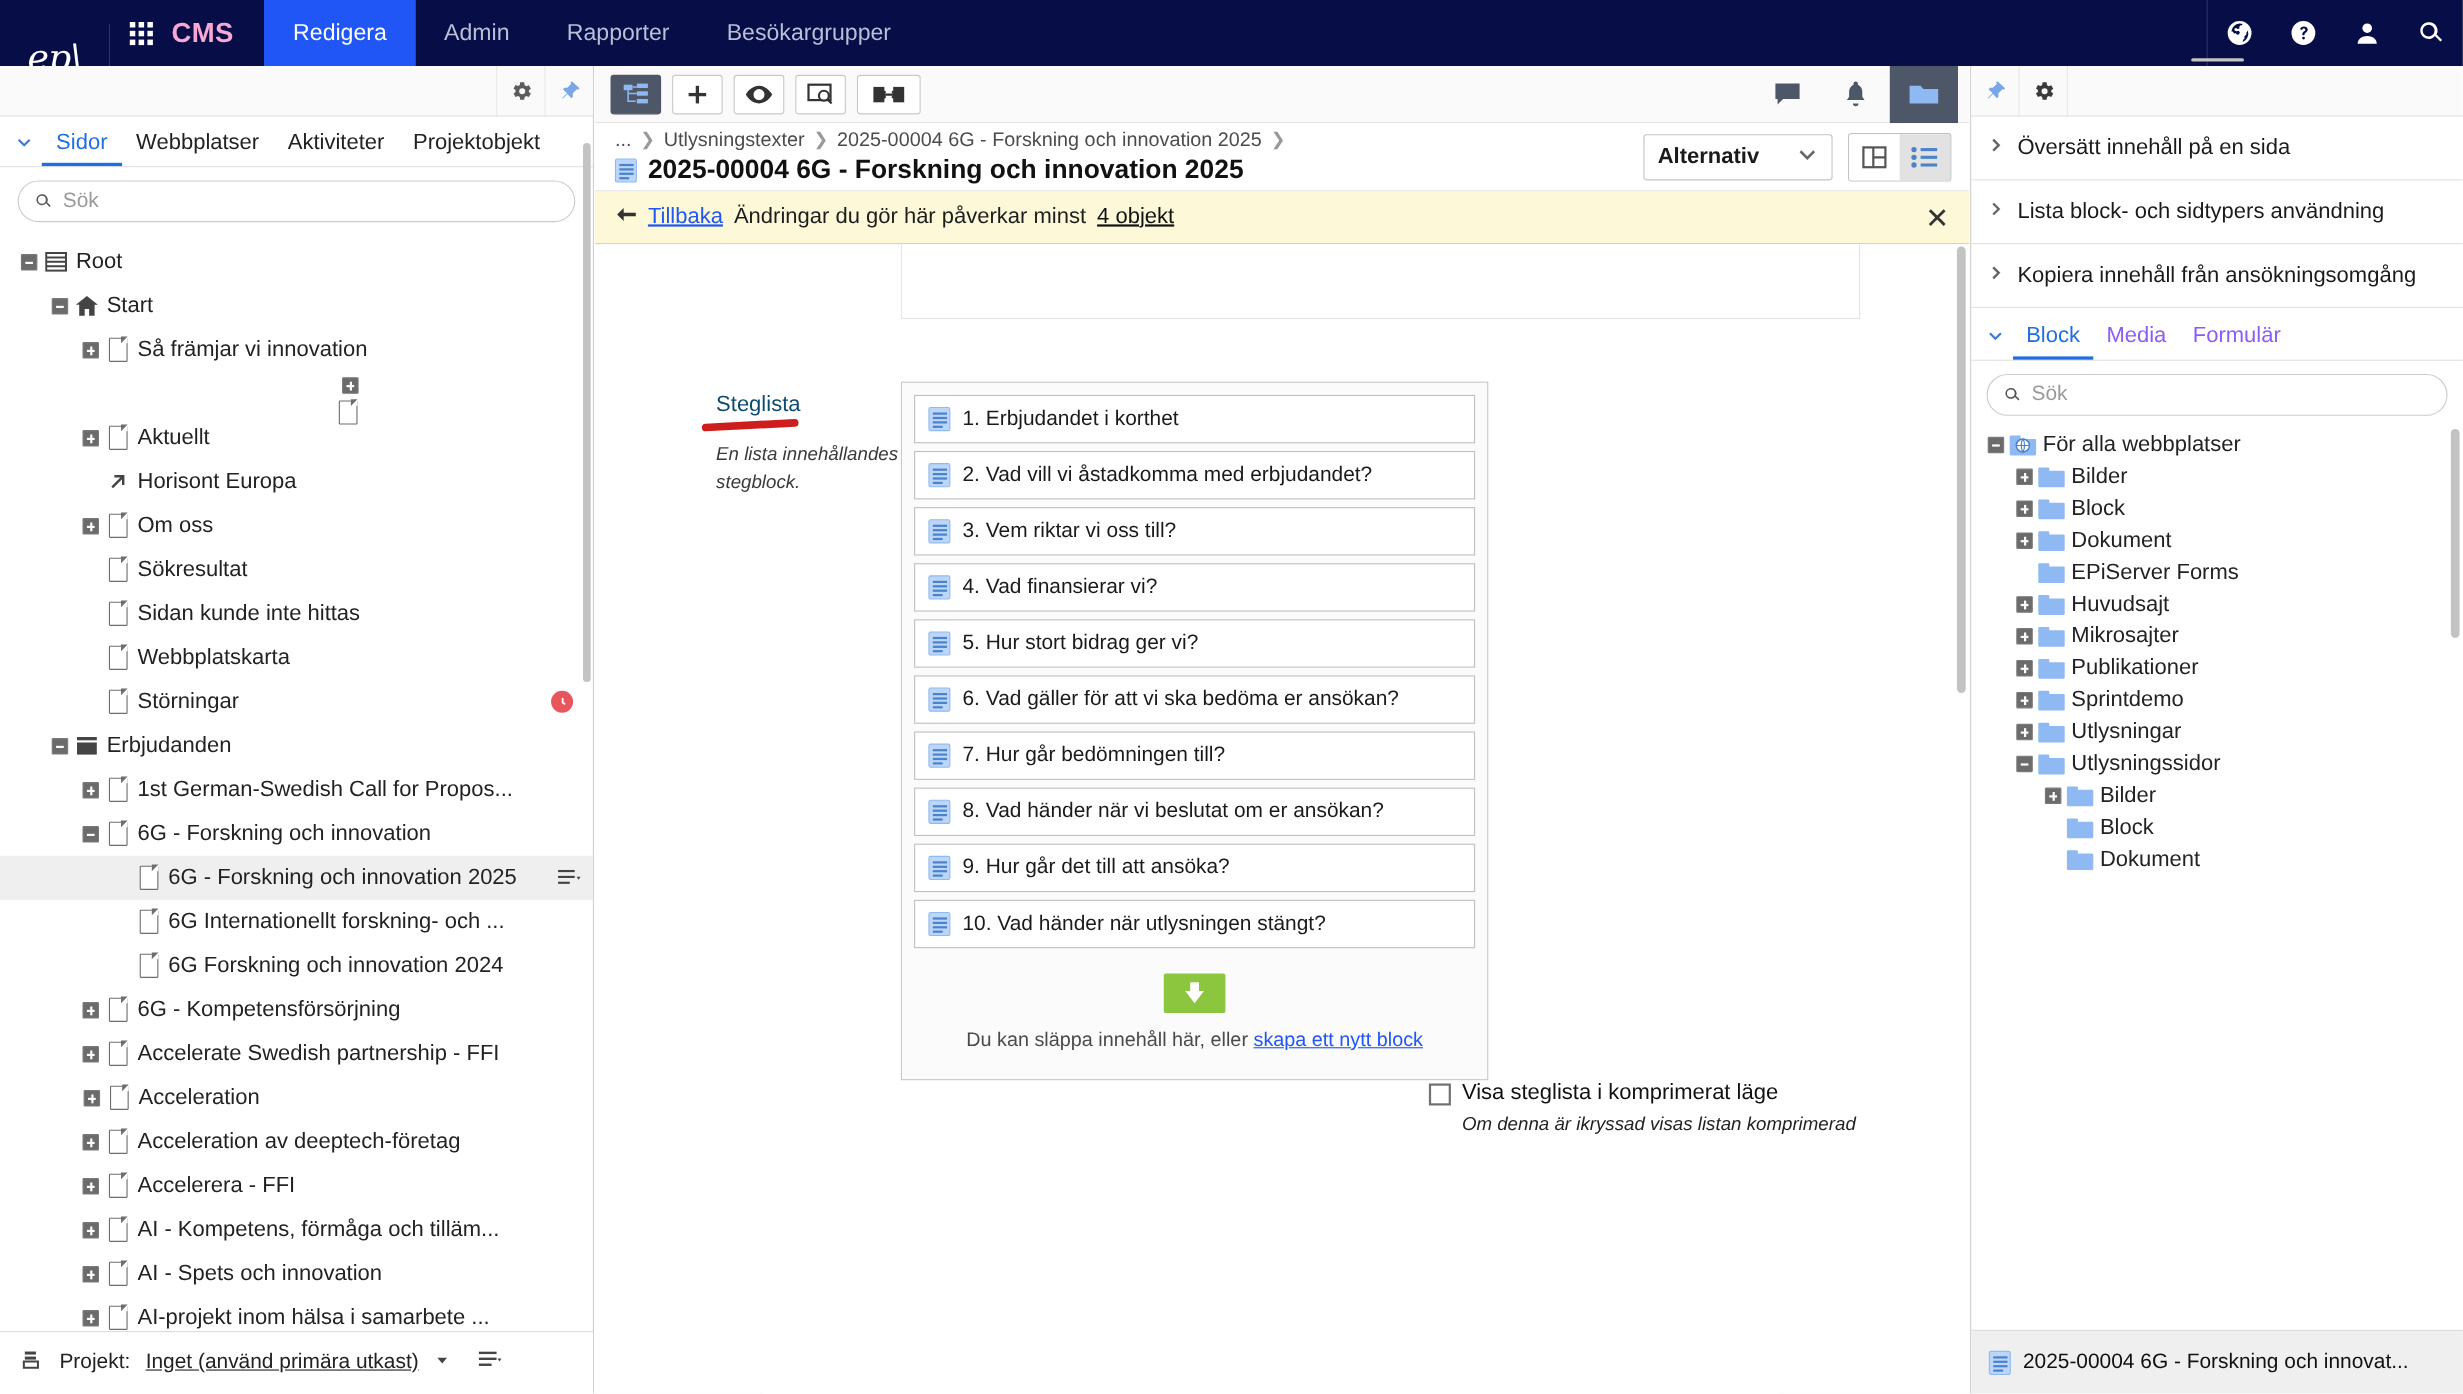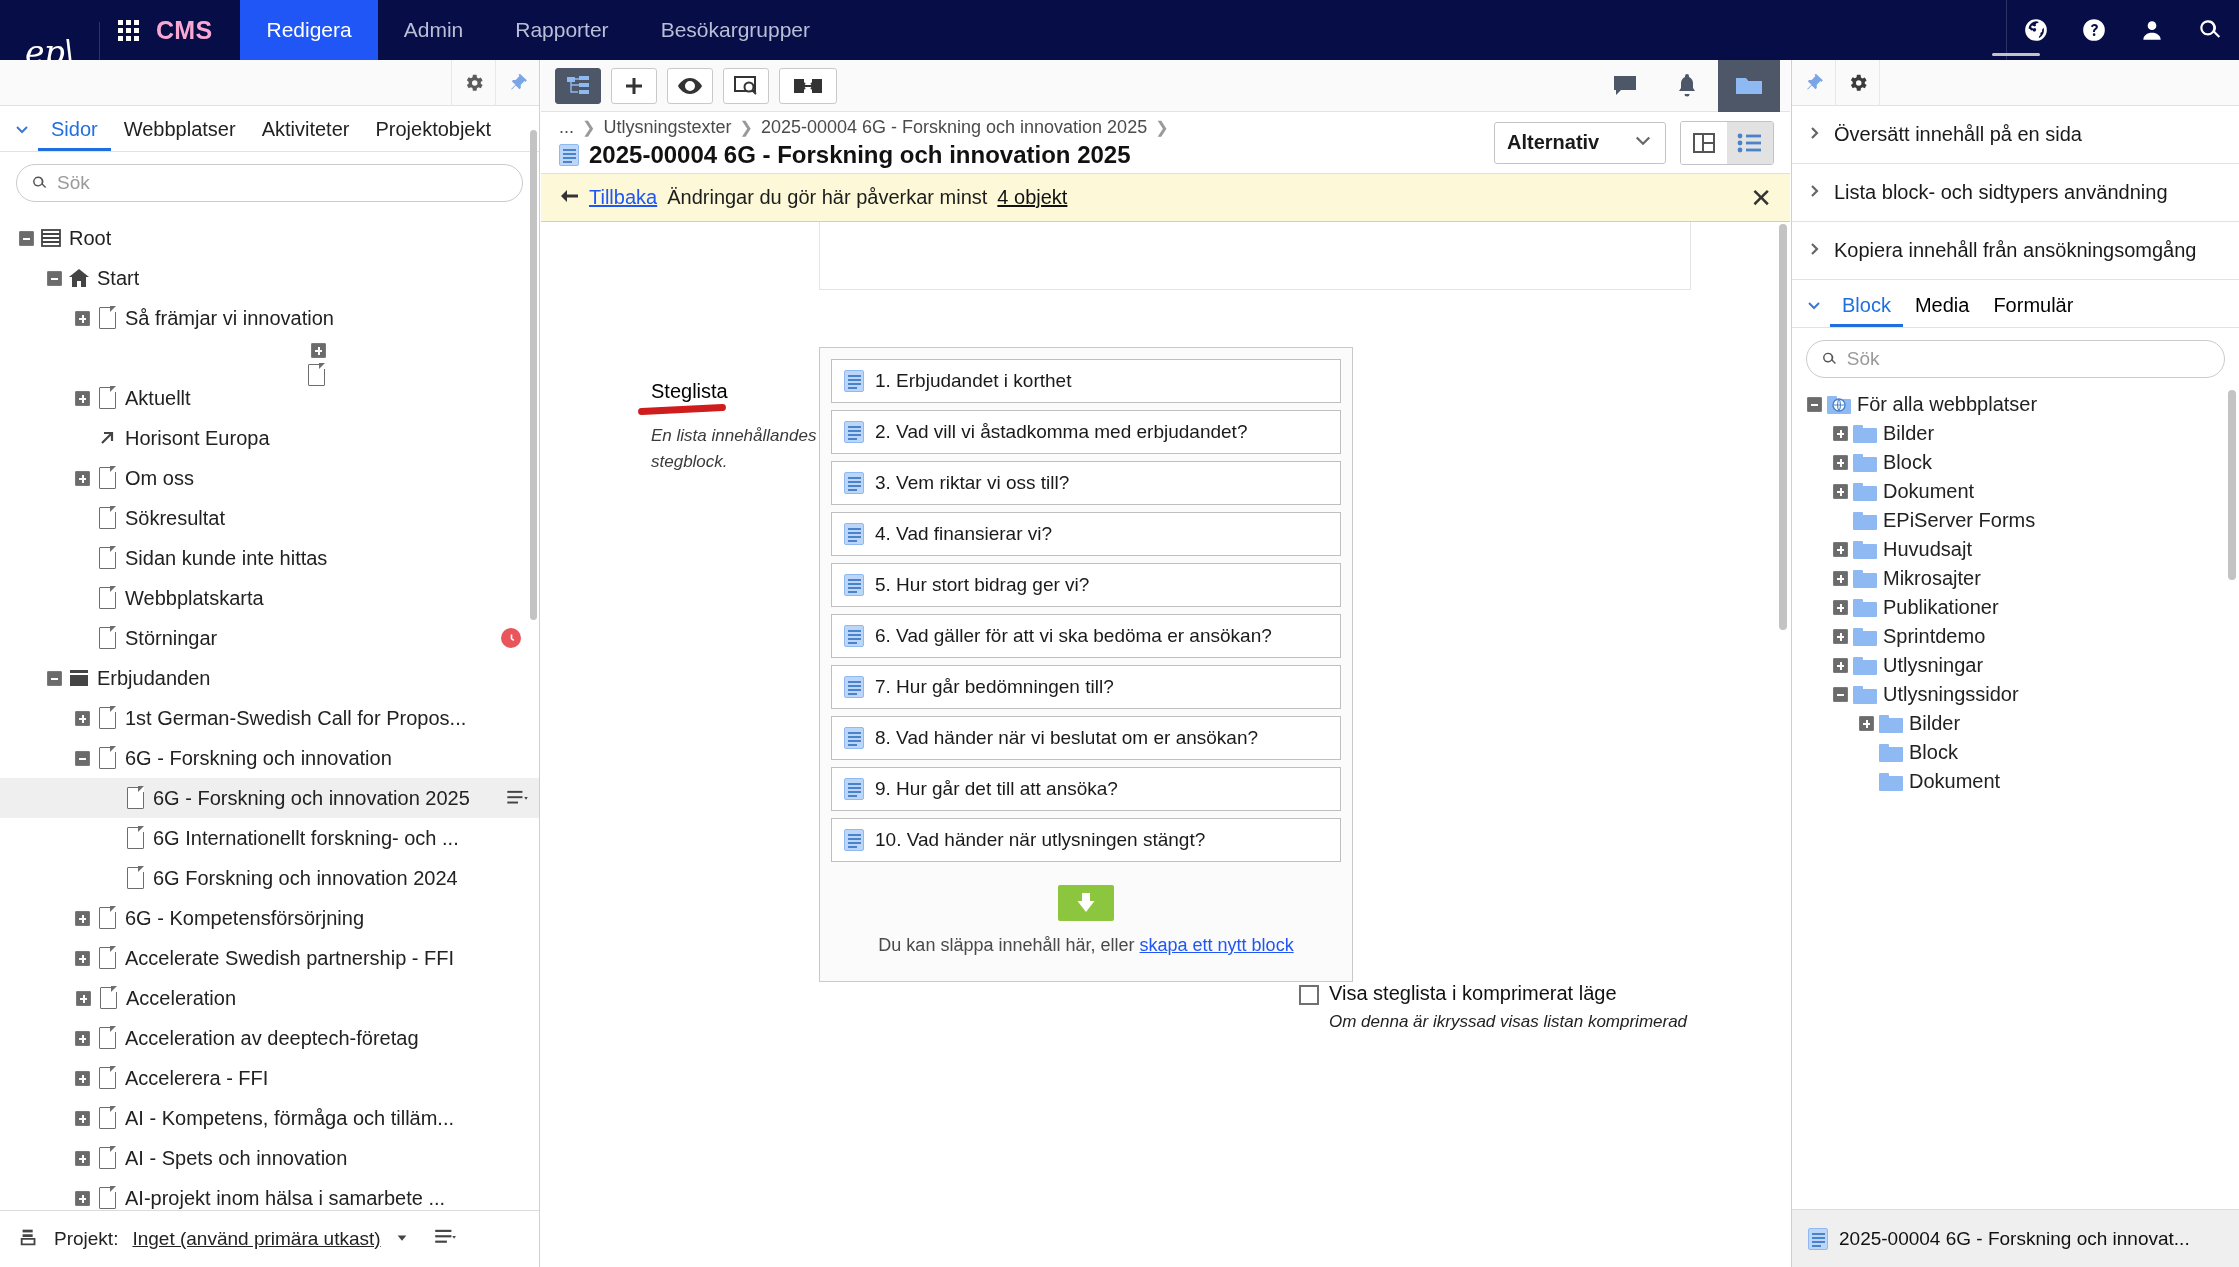--- a/index.html
+++ b/index.html
@@ -140,21 +140,21 @@
   }
   .notice a { color: #1f56f5; }
   .notice .closex { margin-left: auto; font-size: 26px; color: #333; cursor: pointer; line-height: 1; }
 
   .canvas { flex: 1; background: #ffffff; position: relative; overflow: hidden; }
   .canvas-inner { position: absolute; left: 0; top: 0; right: 0; bottom: 0; padding: 0 22px 0 0; }
   .prev-box { position: absolute; left: 278px; top: 0; width: 872px; height: 68px; border: 1px solid #e4e4e4; border-top: none; background: #fff; }
 
   .field-row { position: absolute; left: 0; top: 125px; width: 100%; display: flex; }
   .field-label { width: 278px; padding-left: 110px; padding-top: 10px; }
-  .field-label .fl-title { font-size: 20px; color: #000000; position: relative; display: inline-block; margin-top: 23px; }
+  .field-label .fl-title { font-size: 20px; color: #0c4a6e; position: relative; display: inline-block; }
   .field-label .underline-red {
     position: absolute; left: -13px; top: 26px; width: 88px; height: 7px; background: #cf1c1c;
     border-radius: 4px; transform: rotate(-3deg);
   }
   .field-label .fl-desc { font-size: 17px; color: #3a3a3a; font-style: italic; margin-top: 20px; line-height: 1.5; width: 170px;}
 
   .blocklist {
     width: 534px; border: 1px solid #c9c9c9; background: #fbfbfb; padding: 11px;
   }
   .blk {
@@ -182,21 +182,21 @@
     position: absolute; left: 1791px; top: 60px; width: 448px; height: 1207px;
     background: #fff; border-left: 1px solid #cfcfcf; display: flex; flex-direction: column;
   }
   .rp-toolbar { height: 46px; display: flex; align-items: center; border-bottom: 1px solid #e2e2e2; background: #fafafa;}
   .rp-tbtn { width: 44px; height: 46px; display: flex; align-items: center; justify-content: center; cursor: pointer; border-right: 1px solid #e8e8e8;}
   .acc-item {
     height: 58px; display: flex; align-items: center; gap: 12px; padding: 0 16px;
     border-bottom: 1px solid #e2e2e2; font-size: 20px; color: #1a1a1a; cursor: pointer;
   }
   .rp-tabs { height: 48px; display: flex; align-items: flex-end; padding-left: 6px; border-bottom: 1px solid #e2e2e2; }
-  .rp-tab { font-size: 20px; color: #000000; padding: 0 12px 9px; cursor: pointer; border-bottom: 3px solid transparent; line-height: 1;}
+  .rp-tab { font-size: 20px; color: #8b5cf6; padding: 0 12px 9px; cursor: pointer; border-bottom: 3px solid transparent; line-height: 1;}
   .rp-tab.active { color: #1f6fe0; border-bottom-color: #1f6fe0; }
   .rp-search { padding: 12px 14px 8px; }
   #rtree { flex: 1; overflow: hidden; position: relative; padding-top: 4px; }
   .rp-footer {
     height: 58px; border-top: 1px solid #dcdcdc; background: #efefef;
     display: flex; align-items: center; gap: 11px; padding: 0 16px; font-size: 19px; color: #111;
   }
   .grip { position:absolute; left:50%; transform:translateX(-50%); top:-7px; width:48px; height:3px; background:#c4c4c4; border-radius:2px;}
   .rtree-scrollbar { position: absolute; right: 3px; top: 4px; width: 8px; height: 190px; background: #c3c3c3; border-radius: 4px;}
 

